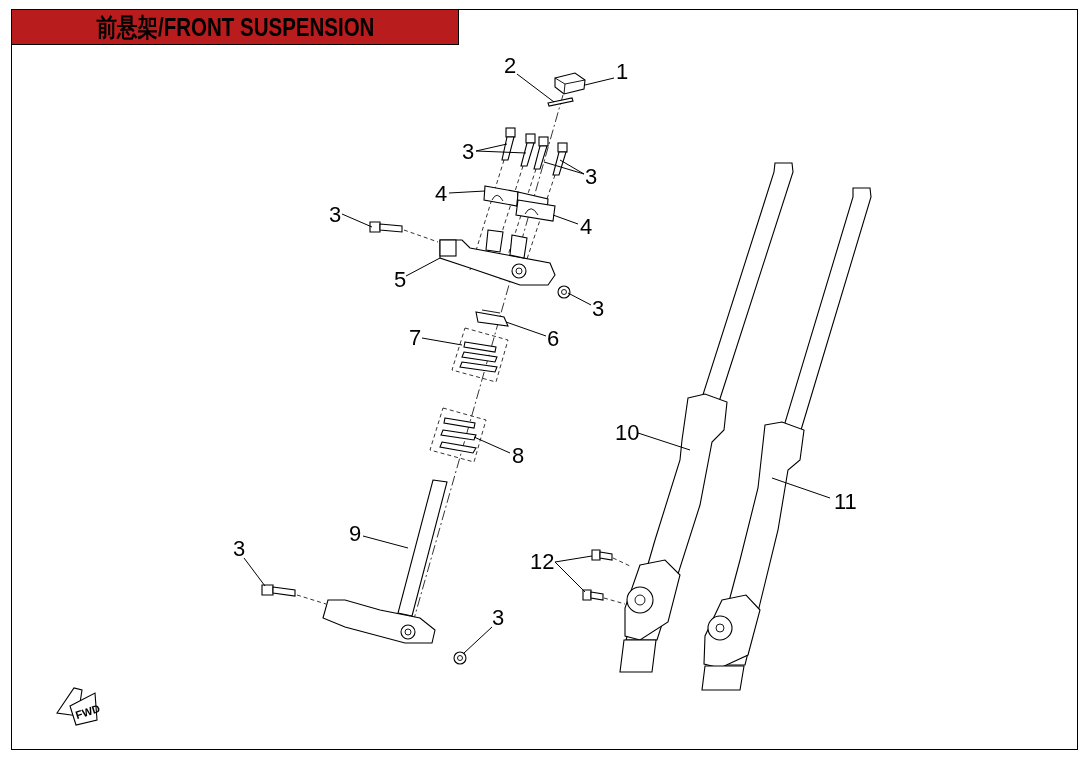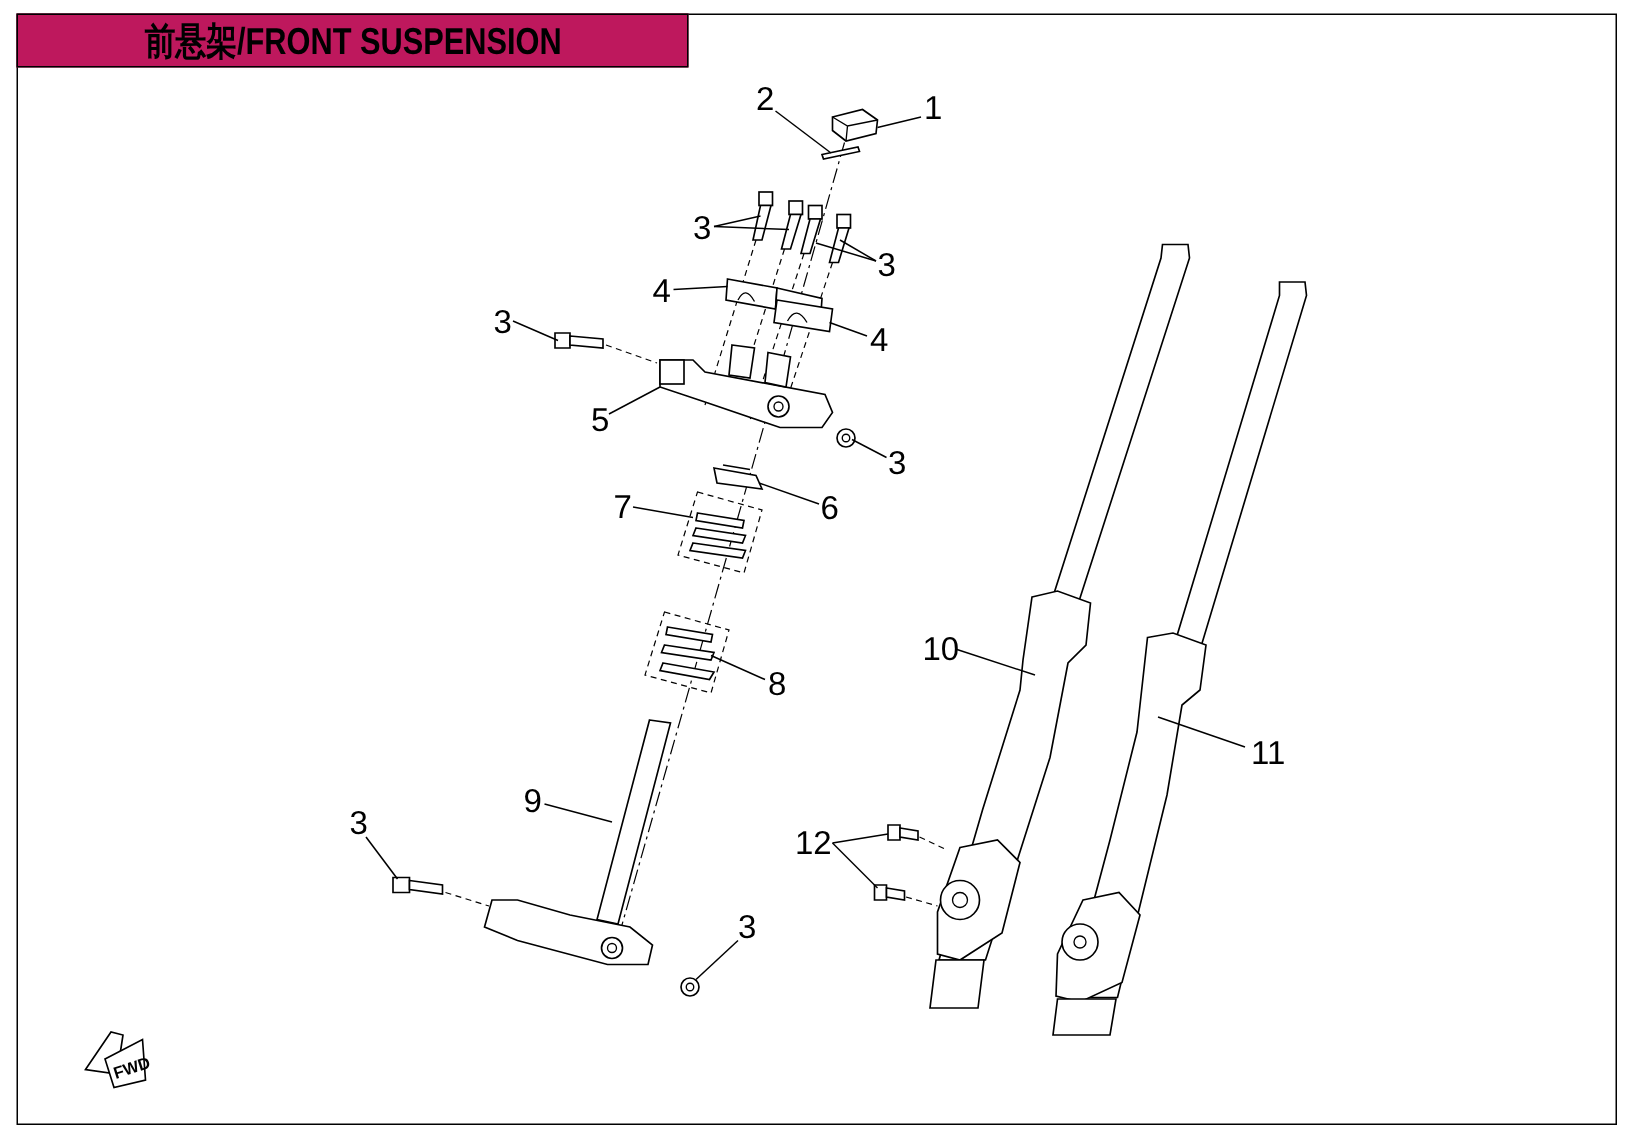--- a/index.html
+++ b/index.html
@@ -1,18 +1,18 @@
 <!DOCTYPE html>
 <html><head>
 <meta charset="utf-8">
 <style>
   html,body{margin:0;padding:0;background:#ffffff;}
   body{width:1090px;height:760px;position:relative;overflow:hidden;font-family:"Liberation Sans",sans-serif;}
   .frame{position:absolute;left:11px;top:9px;width:1067px;height:741px;border:1px solid #000;box-sizing:border-box;}
-  .title-box{position:absolute;left:11px;top:9px;width:448px;height:36px;border:1px solid #000;box-sizing:border-box;background:#be185d;
+  .title-box{position:absolute;left:11px;top:9px;width:448px;height:36px;border:1px solid #000;box-sizing:border-box;background:#b91c1c;
     display:flex;align-items:center;justify-content:center;}
   .title-text{font-family:"Liberation Sans",sans-serif;font-size:25px;font-weight:bold;color:#000;transform:scaleX(0.82);letter-spacing:0px;white-space:nowrap;}
   svg.diagram{position:absolute;left:0;top:0;}
   .callout{font-family:"Liberation Sans",sans-serif;font-size:22px;fill:#000;}
   .part{fill:#fff;stroke:#000;stroke-width:1.1;}
   .thin{fill:none;stroke:#000;stroke-width:0.9;}
   .leader{fill:none;stroke:#000;stroke-width:1;}
   .axis{fill:none;stroke:#000;stroke-width:0.8;stroke-dasharray:10 3 2 3;}
   .dash{fill:none;stroke:#000;stroke-width:0.8;stroke-dasharray:4 3;}
 </style>

